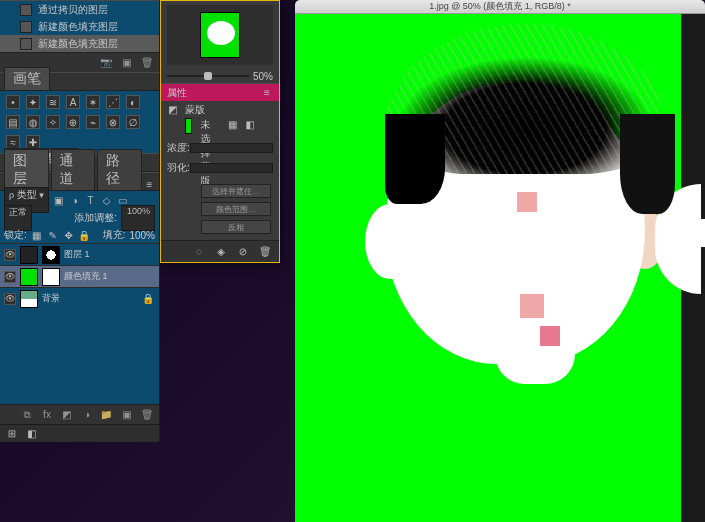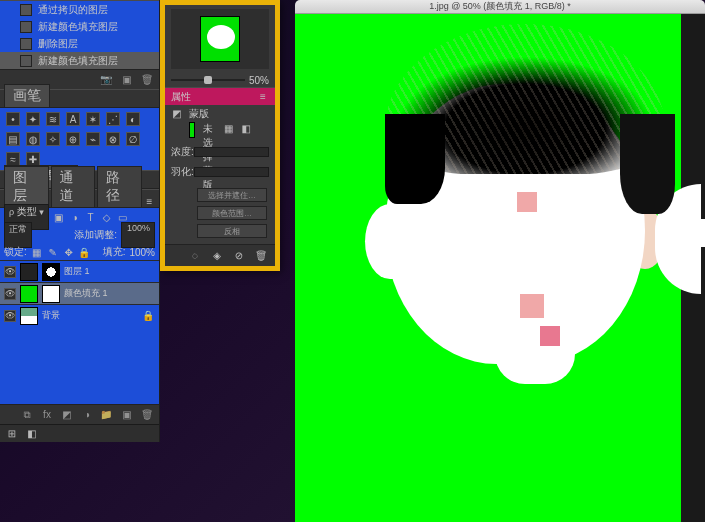--- a/index.html
+++ b/index.html
@@ -28,36 +28,36 @@
 .px{position:absolute;width:20px;height:20px;background:#f0a8a8}
 .px1{top:178px;left:172px}
 .px2{top:280px;left:175px;width:24px;height:24px}
 .px3{top:312px;left:195px;background:#e87890}
 
 
 .col-left{position:absolute;top:0;left:0;width:160px;bottom:80px;background:#3a3a3a;border-right:1px solid #1e1e1e;display:flex;flex-direction:column}
 .col-left .footer{margin-top:auto}
 
 
-.panel{background:#1d4ed8;border-top:1px solid #4a4a4a}
+.panel{background:#0c4a6e;border-top:1px solid #4a4a4a}
 .row{display:flex;align-items:center;height:17px;padding:0 6px;gap:6px}
 .tabrow{display:flex;gap:2px;height:18px;align-items:flex-end;padding-left:4px;border-bottom:1px solid #222;background:#333}
 .tab{padding:2px 8px;background:#3f3f3f;border:1px solid #222;border-bottom:none;color:#bdbdbd;font-size:14px}
 .tab.active{background:#4a4a4a}
 .ico{width:12px;height:12px;display:inline-flex;align-items:center;justify-content:center;color:#bbb;font-size:10px}
 .footer{height:20px;background:#323232;border-top:1px solid #222;display:flex;align-items:center;gap:8px;padding:0 6px;justify-content:flex-end}
 .footer .ico{opacity:.7}
 
 
 .hist-item{display:flex;align-items:center;height:17px;padding:0 6px 0 20px;gap:6px}
 .hist-item.sel{background:#5a5a5a}
 .hist-thumb{width:12px;height:12px;background:#555;border:1px solid #222}
 
 
-.col-mid{position:absolute;top:0;left:160px;width:120px;background:#3a3a3a;border:5px solid #eab308;box-shadow:2px 2px 8px rgba(0,0,0,.5)}
+.col-mid{position:absolute;top:0;left:160px;width:120px;background:#3a3a3a;border:1px solid #eab308;box-shadow:2px 2px 8px rgba(0,0,0,.5)}
 .nav-thumb{height:60px;background:#2e2e2e;display:flex;align-items:center;justify-content:center;margin:4px 6px}
 .nav-thumb .mini{width:40px;height:46px;background:#00e000;border:1px solid #000;position:relative}
 .nav-thumb .mini::after{content:"";position:absolute;top:8px;left:6px;right:4px;height:24px;background:#fff;border-radius:50%}
 .slider{height:14px;display:flex;align-items:center;padding:0 6px;gap:4px}
 .slider .track{flex:1;height:2px;background:#222;position:relative}
 .slider .knob{position:absolute;top:-3px;left:45%;width:8px;height:8px;background:#bbb;border-radius:2px}
 .prop-hdr{display:flex;align-items:center;height:18px;padding:0 6px;gap:6px;border-top:1px solid #4a4a4a;background:#be185d}
 .swatch-row{display:flex;align-items:flex-start;height:20px;padding:0 24px;gap:8px}
 .swatch-g{width:16px;height:16px;background:#00e000;border:1px solid #000}
 .field{display:flex;align-items:center;height:20px;padding:0 6px;gap:0;color:#777}
@@ -161,24 +161,20 @@
 
   <div class="panel">
     <div id="hist-list">
         <div class="hist-item">
           <div class="hist-thumb"></div>
           <span>通过拷贝的图层</span>
         </div>
         <div class="hist-item">
           <div class="hist-thumb"></div>
           <span>新建颜色填充图层</span>
-        </div>
-        <div class="hist-item">
-          <div class="hist-thumb"></div>
-          <span>删除图层</span>
         </div>
         <div class="hist-item sel">
           <div class="hist-thumb"></div>
           <span>新建颜色填充图层</span>
         </div>
       </div>
     <div class="footer">
       <span class="ico">📷</span>
       <span class="ico">▣</span>
       <span class="ico">🗑</span>

